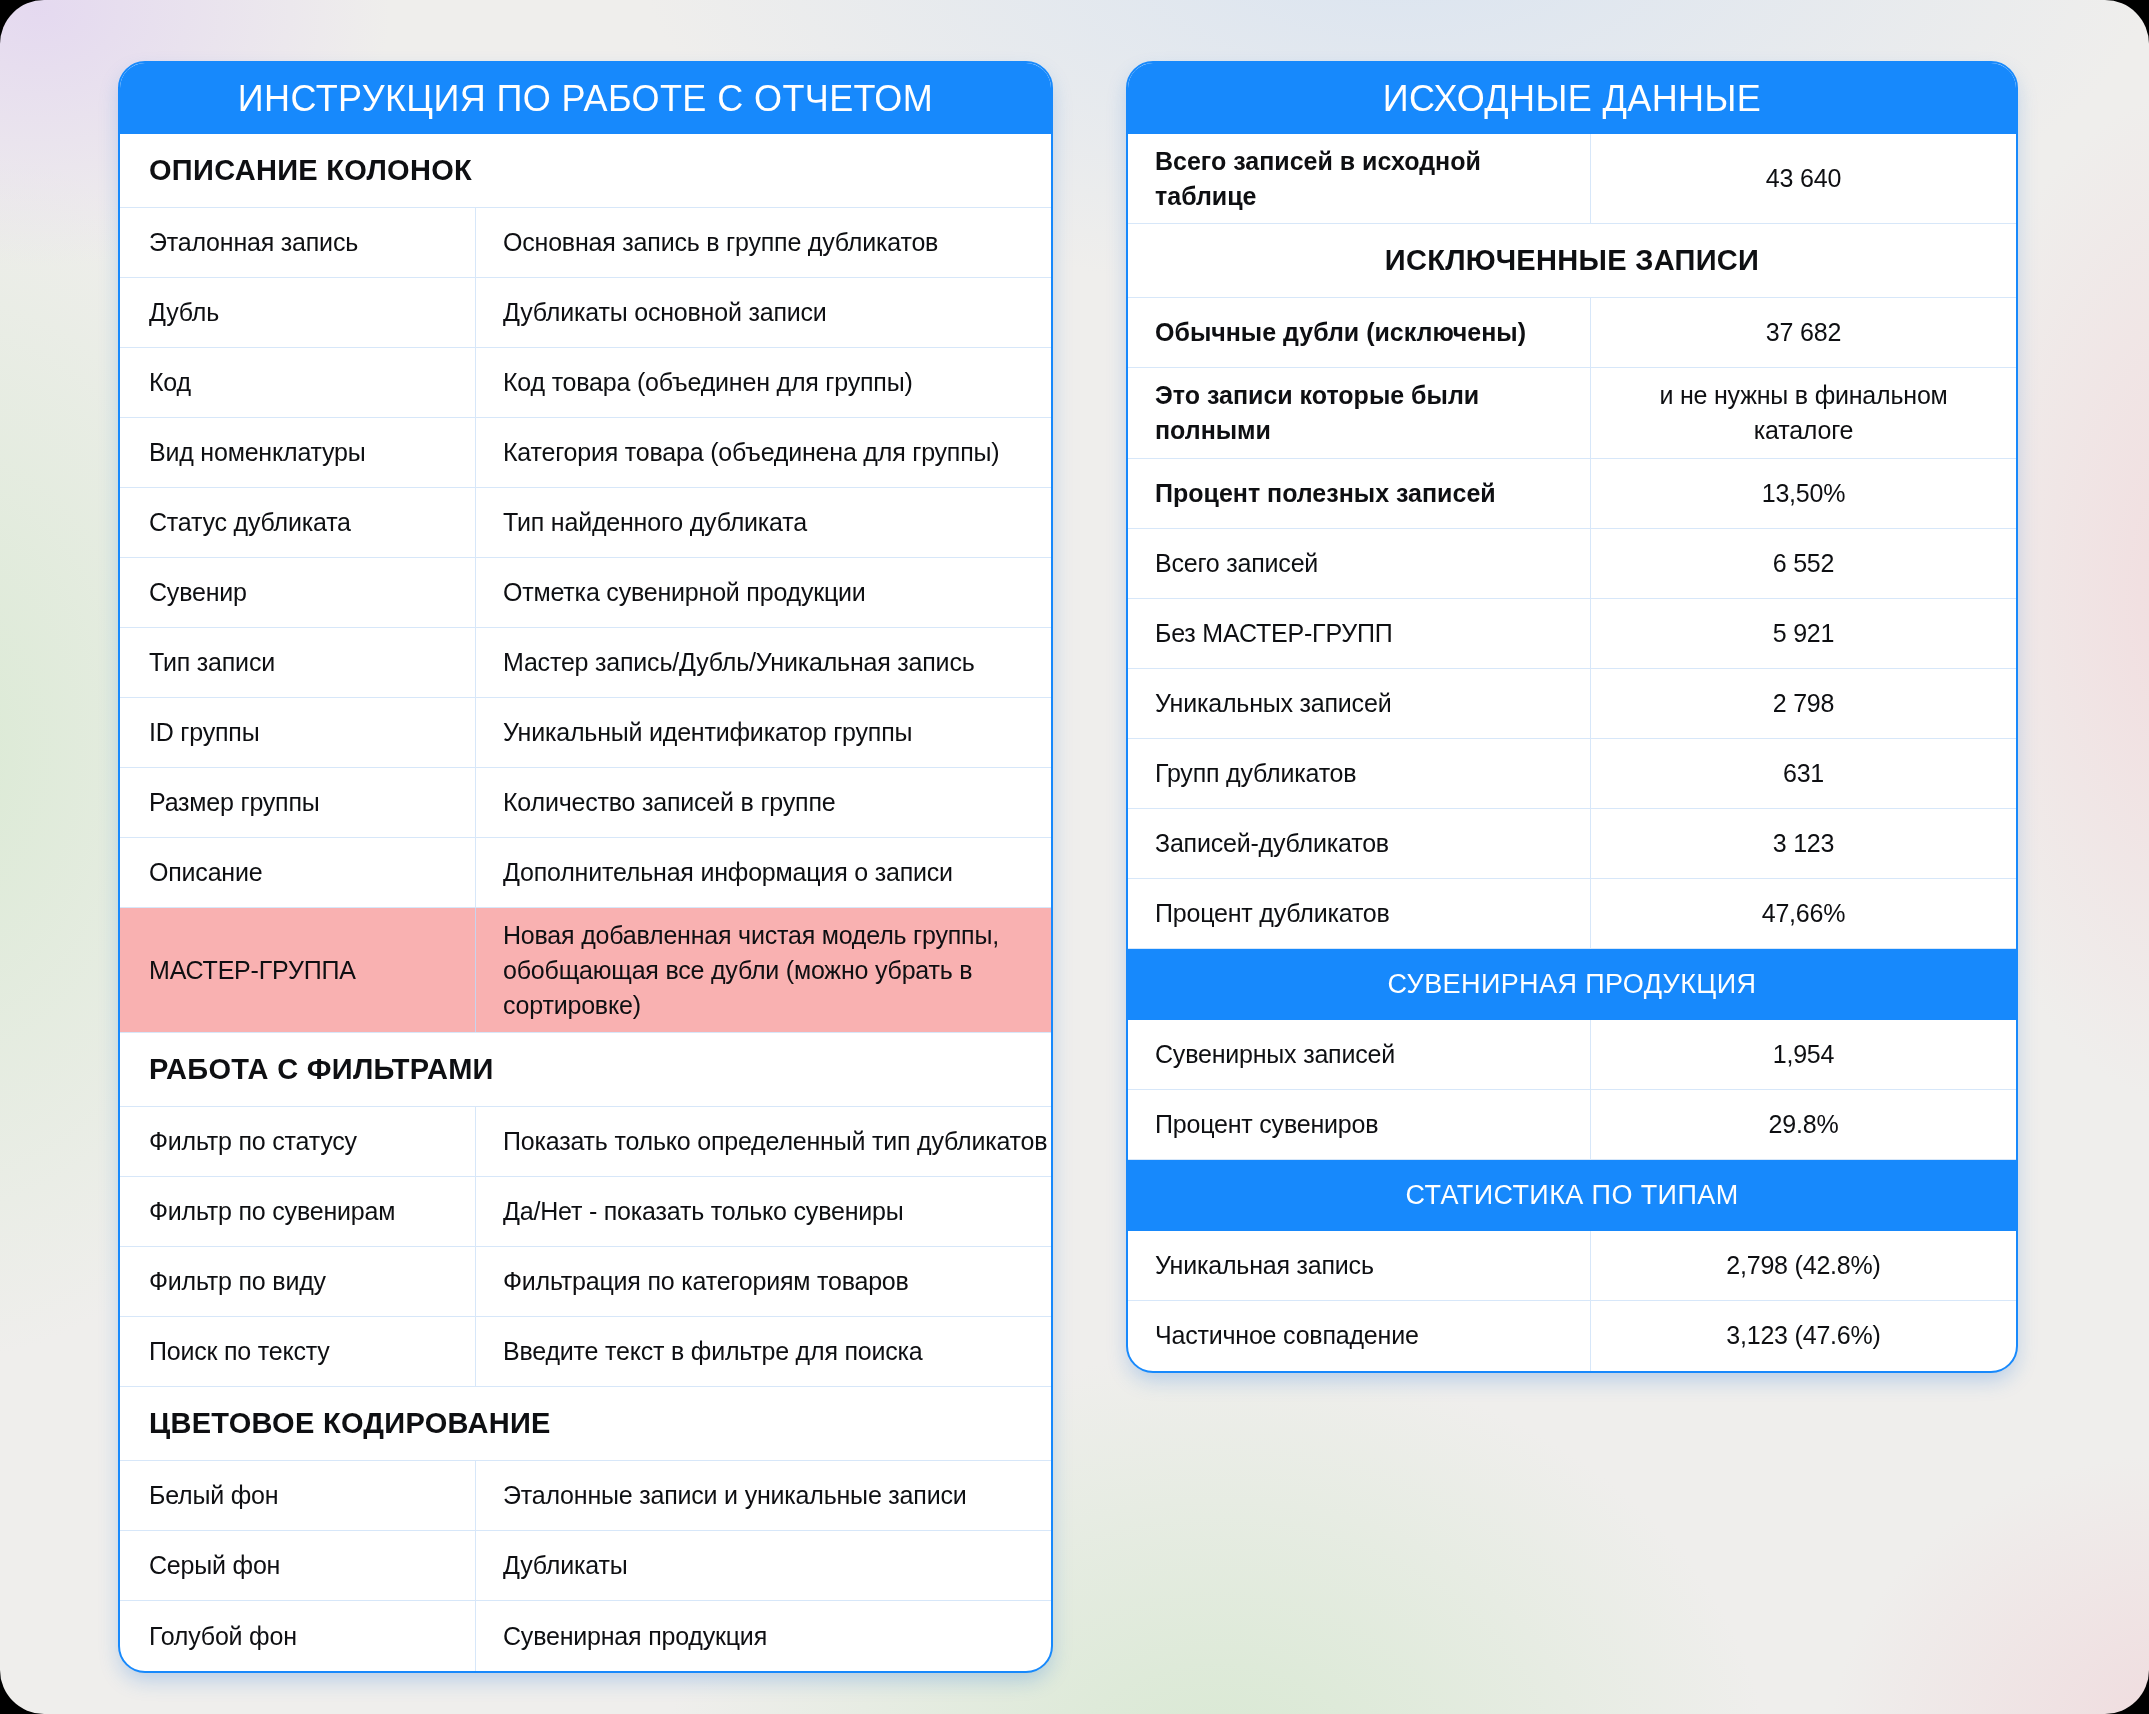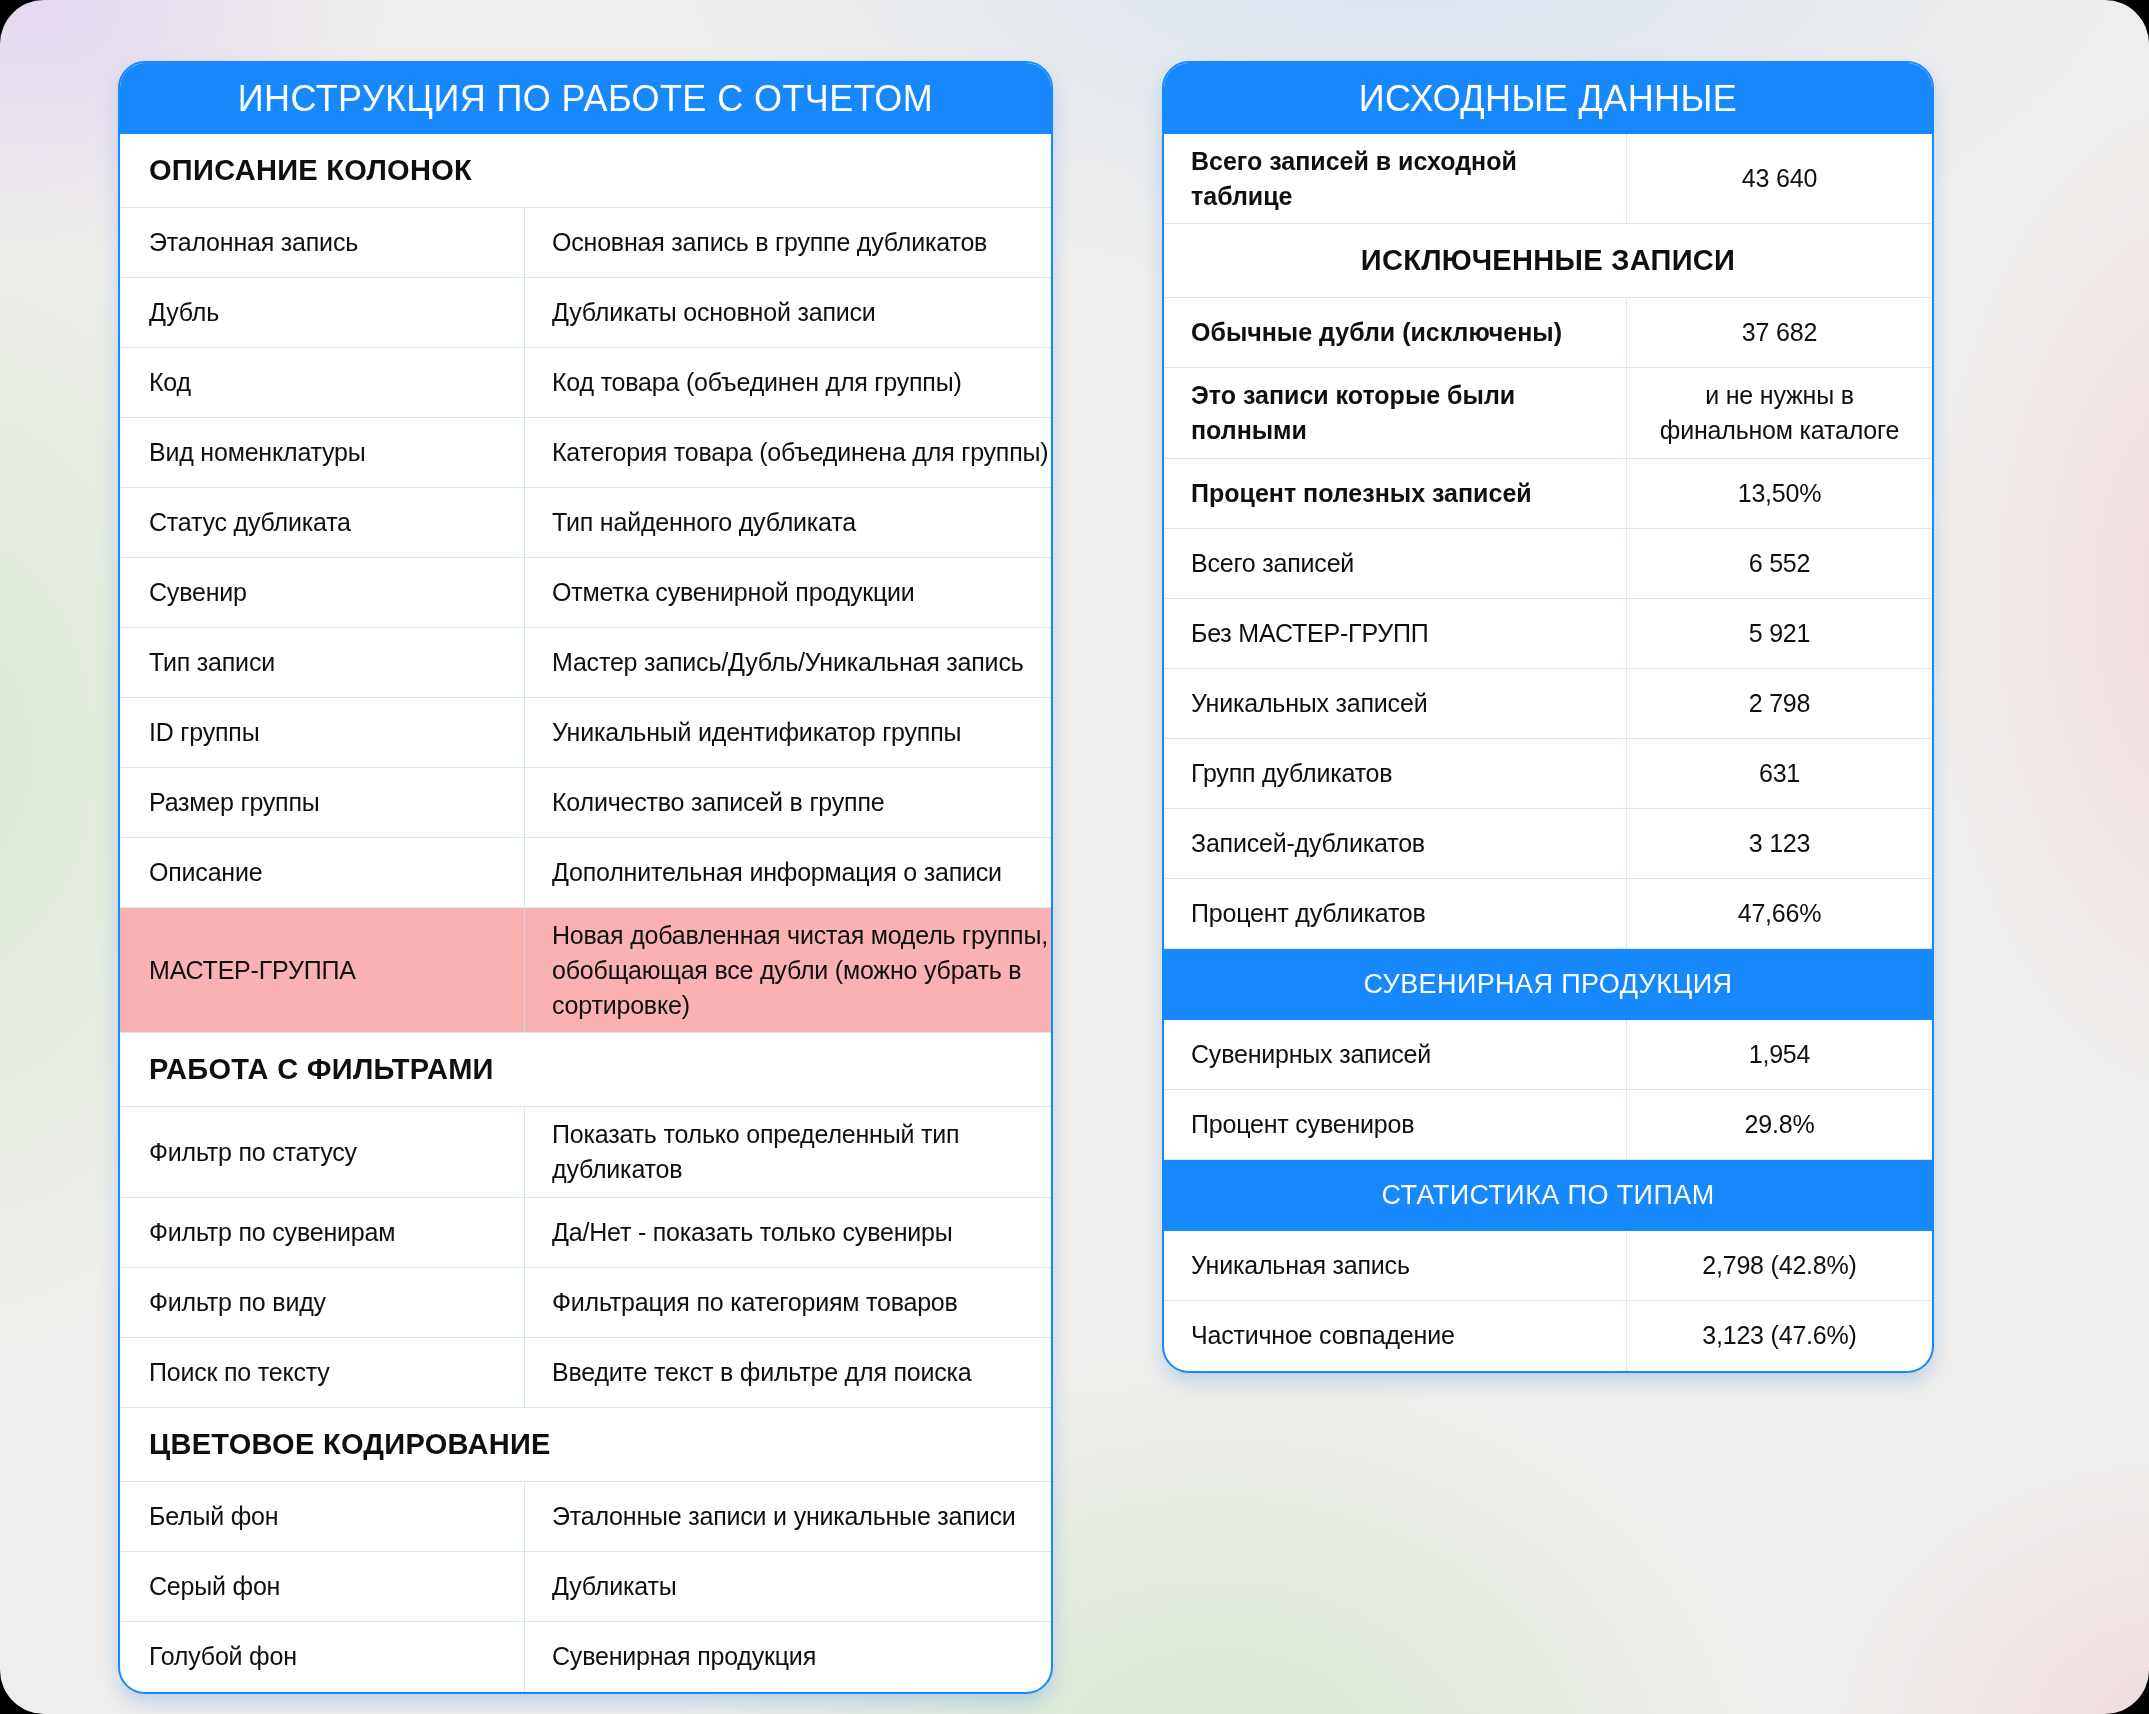--- a/index.html
+++ b/index.html
@@ -25,21 +25,21 @@
   }
   .card {
     position:absolute; top:61px;
     background:#fff;
     border:2.9px solid #1789fc;
     border-radius:27px;
     overflow:hidden;
     box-shadow:0 9.7px 21px -3.9px rgba(20,110,220,.28);
   }
   .card.left  { left:118px;  width:935px; }
-  .card.right { left:1162px; width:772px; }
+  .card.right { left:1126px; width:892px; }
   .chead {
     height:71px;
     background:#1789fc;
     color:#fff;
     display:flex; align-items:center; justify-content:center;
     font-size:36px; font-weight:500; letter-spacing:0.4px;
   }
   .tbody > div { border-bottom:1.9px solid #d7e7f9; }
   .tbody > div:last-child { border-bottom:0; }
   .sec {
@@ -52,21 +52,21 @@
   .bluebar {
     min-height:71px;
     background:#1789fc;
     color:#fff;
     display:flex; align-items:center; justify-content:center;
     font-size:27px; font-weight:500; letter-spacing:0.4px;
     border-bottom:0 !important;
   }
   .row { display:flex; align-items:stretch; min-height:70px; font-size:25px; letter-spacing:-0.2px; }
   .cell { display:flex; align-items:center; padding-top:9.7px; padding-bottom:9.7px; line-height:35px; }
-  .lterm  { width:405px; border-right:1.9px solid #d7e7f9; padding-left:29px; padding-right:13.5px; }
+  .lterm  { width:356px; border-right:1.9px solid #d7e7f9; padding-left:29px; padding-right:13.5px; }
   .ldesc  { flex:1; padding-left:27px; padding-right:1px; }
   .rlabel { width:463px; border-right:1.9px solid #d7e7f9; padding-left:27px; padding-right:13.5px; }
   .rval   { flex:1; justify-content:center; text-align:center; padding-left:15.4px; padding-right:15.4px; }
   .bold   { font-weight:700; letter-spacing:0; }
   .row.highlight { background:#f9b1b1; }
   .row.highlight .lterm { border-right-color:#c9d4ee; }
 </style>
 </head>
 <body>
 

